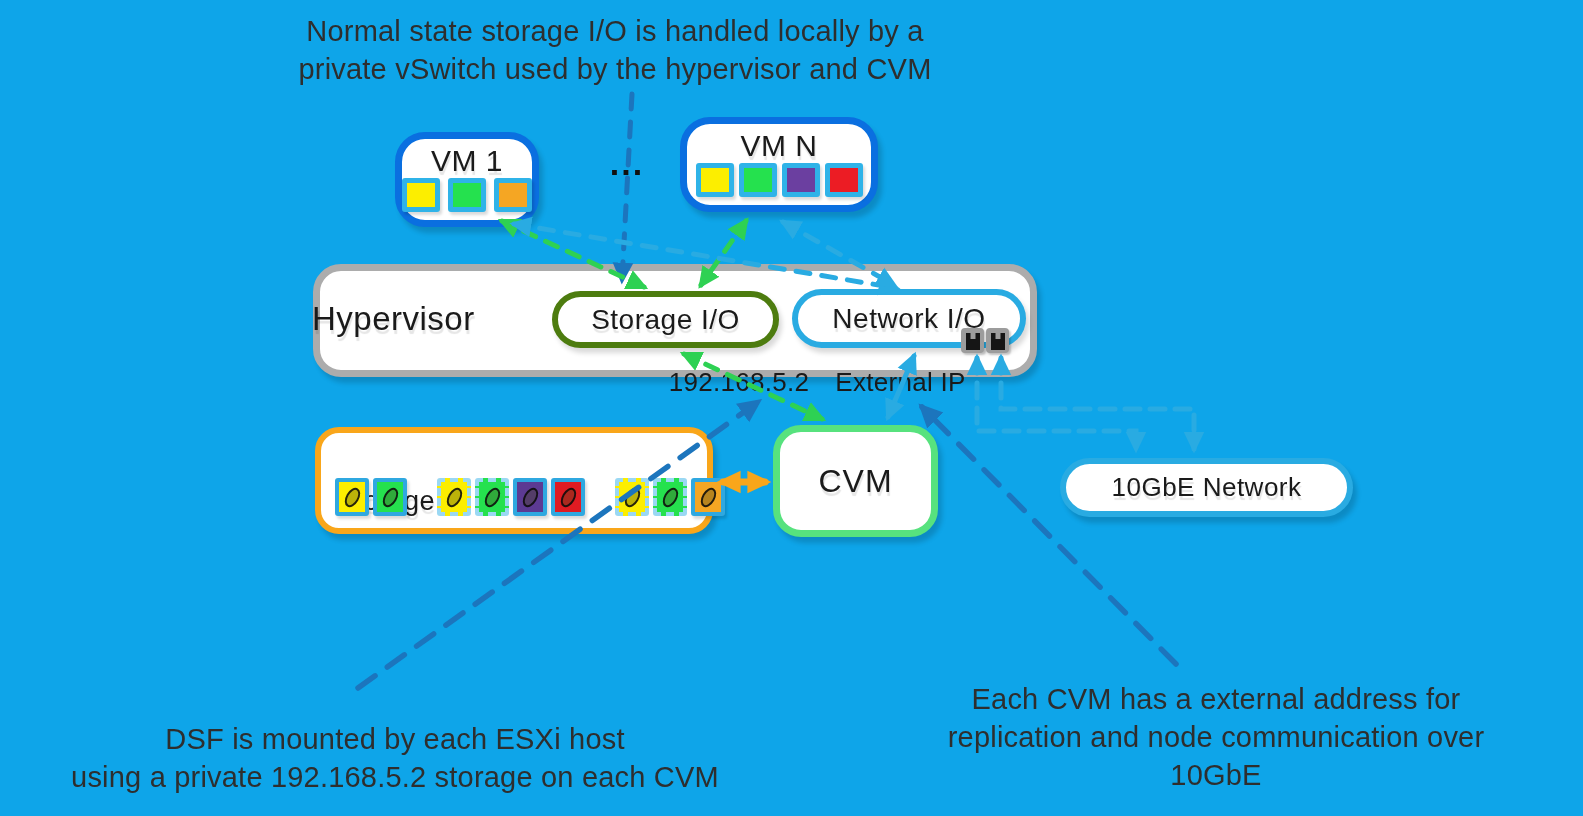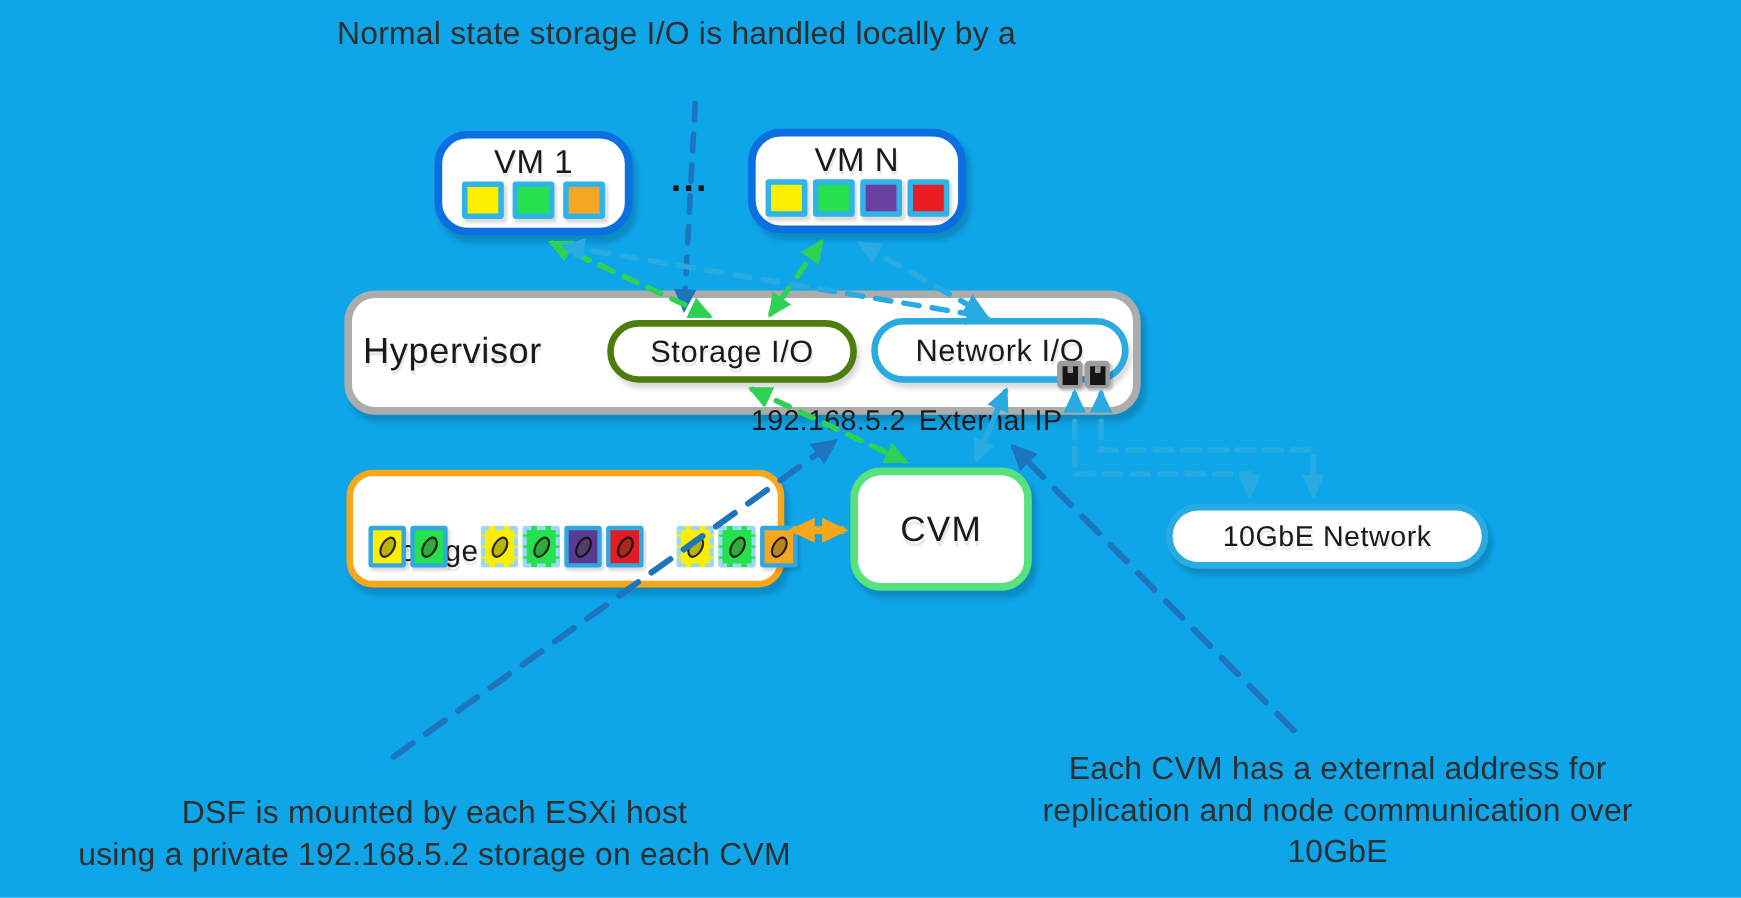--- a/index.html
+++ b/index.html
@@ -14,21 +14,21 @@
   
   .vm-box { border:7px solid #0A6FE0; border-radius:30px; }
   .vm-label { position:absolute; top:5px; left:0; right:0; text-align:center; font-size:30px; }
   .vm-squares { position:absolute; bottom:8px; left:0; right:0; display:flex; justify-content:center; gap:8px; }
   .vm-square { width:38px; height:34px; border:5px solid #2FB3E8; border-radius:3px; box-shadow:2px 3px 3px rgba(0,0,0,0.15); }
 
   .dots { position:absolute; font-size:34px; font-weight:700; color:#111; letter-spacing:2px; text-align:center; }
 
   
   .hyper-box { border:7px solid #ACACAC; border-radius:28px; }
-  .hyper-label { position:absolute; left:330px; top:300px; font-size:33px; }
+  .hyper-label { position:absolute; left:312px; top:300px; font-size:33px; }
   .pill { position:absolute; background:#fff; display:flex; align-items:center; justify-content:center; box-shadow:3px 5px 5px rgba(0,0,0,0.15); }
   .pill-green { border:6px solid #4d7c0f; border-radius:29px; }
   .pill-cyan { border:6px solid #29ABE2; border-radius:30px; }
   .pill-label { font-size:28px; }
 
   .port { position:absolute; width:23px; height:25px; background:#9C9C9C; border-radius:4px; display:flex; justify-content:center; align-items:flex-end; z-index:5; box-shadow:2px 2px 2px rgba(0,0,0,0.2); }
   .port-inner { position:relative; width:14px; height:17px; background:#151515; margin-bottom:3px; }
   .port-inner::after { content:''; position:absolute; top:0; left:50%; transform:translateX(-50%); width:5px; height:6px; background:#9C9C9C; }
 
   .ip-label { position:absolute; font-size:26px; color:#1a1a1a; text-align:center; letter-spacing:0.3px; }
@@ -53,23 +53,24 @@
 
   #arrow-layer { position:absolute; left:0; top:0; z-index:6; pointer-events:none; }
 </style>
 </head>
 <body>
 
 <div id="canvas">
 
   <div class="annotation" style="left:190px; top:12px; width:850px;">
     <div>Normal state storage I/O is handled locally by a</div>
-  </div>
-
-  <div class="box vm-box" style="left:395px; top:119px; width:180px; height:95px;">
+    <div>private vSwitch used by the hypervisor and CVM</div>
+  </div>
+
+  <div class="box vm-box" style="left:395px; top:132px; width:144px; height:95px;">
     <div class="vm-label box-label">VM 1</div>
     <div class="vm-squares">
         <span class="vm-square" style="background: rgb(252, 238, 0);"></span>
         <span class="vm-square" style="background: rgb(37, 225, 78);"></span>
         <span class="vm-square" style="background: rgb(245, 166, 35);"></span>
       </div>
   </div>
 
   <div class="dots" style="left:597px; top:144px; width:60px;">...</div>
 
@@ -93,21 +94,21 @@
     <span class="pill-label box-label">Network I/O</span>
   </div>
 
   <div class="port" style="left:961px; top:328px;">
       <span class="port-inner"></span>
     </div>
   <div class="port" style="left:986px; top:328px;">
       <span class="port-inner"></span>
     </div>
 
-  <div class="ip-label" style="left:664px; top:367px; width:178px;">192.168.5.2</div>
+  <div class="ip-label" style="left:650px; top:367px; width:178px;">192.168.5.2</div>
   <div class="ip-label" style="left:818px; top:367px; width:165px;">External IP</div>
 
   <div class="box storage-box" style="left:315px; top:427px; width:398px; height:107px;">
     <div class="storage-label box-label">Storage</div>
     <div class="disk-row">
         <span class="disk-group">
           <span class="disk solid" style="background: rgb(252, 238, 0);">
             <span class="platter"></span>
           </span>
           <span class="disk solid" style="background: rgb(37, 225, 78);">

